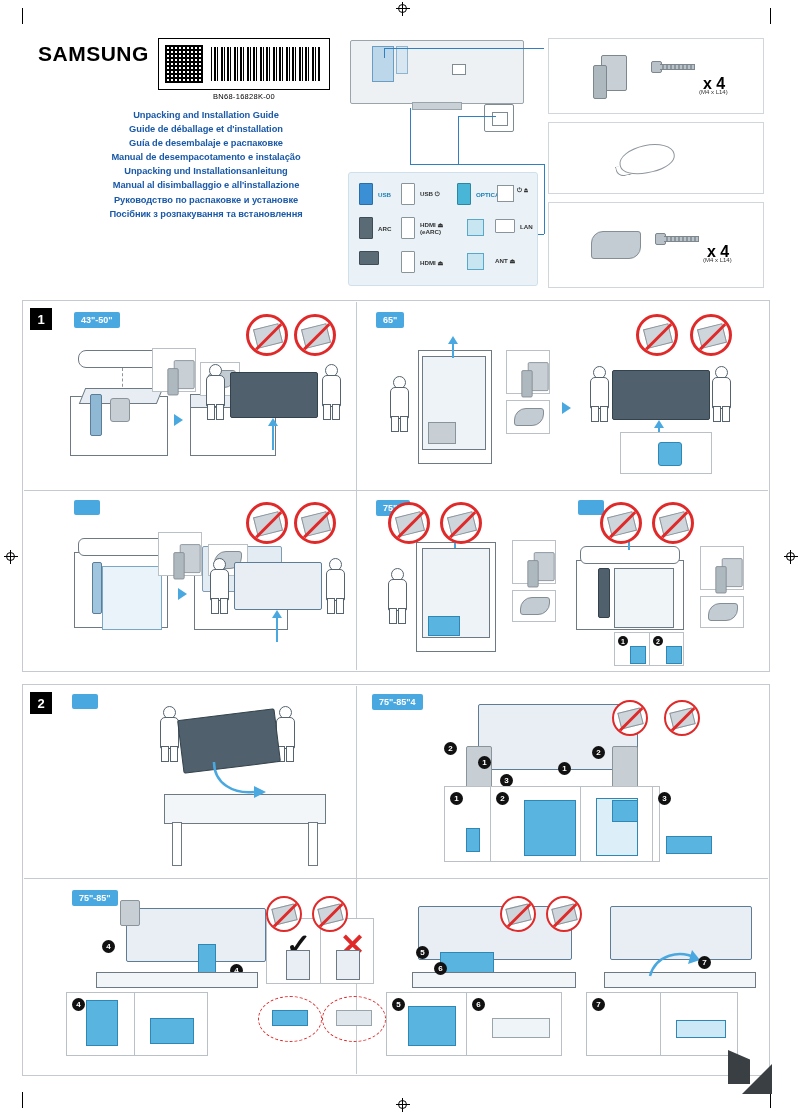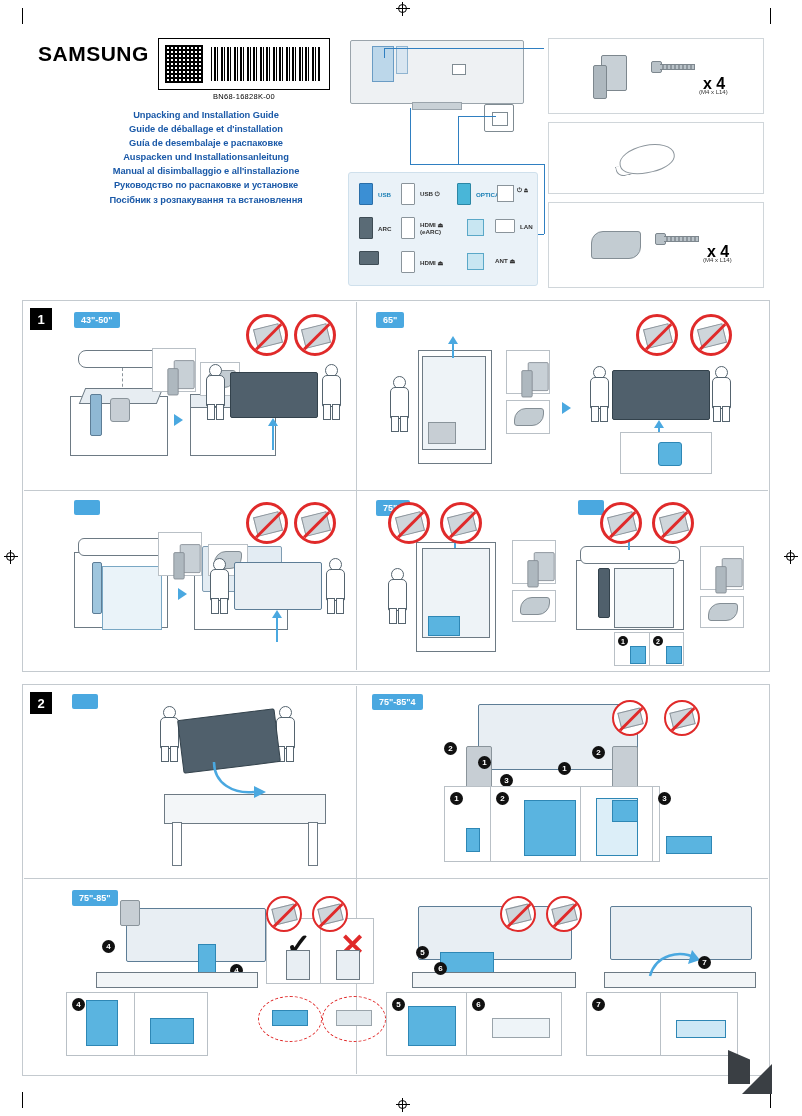--- a/index.html
+++ b/index.html
@@ -487,21 +487,22 @@
   <div class="code-box">
     <div class="qr"></div>
     <div class="barcode"></div>
   </div>
   <div class="code-label">BN68-16828K-00</div>
 
   <div class="lang-list">
     <div>Unpacking and Installation Guide</div>
     <div>Guide de déballage et d'installation</div>
     <div>Guía de desembalaje e распаковке</div>
-    <div>Auspacken und Installationsanleitung</div>
+    <div>Manual de desempacotamento e instalação</div>
+    <div>Unpacking und Installationsanleitung</div>
     <div>Manual al disimballaggio e all'installazione</div>
     <div>Руководство по распаковке и установке</div>
     <div>Посібник з розпакування та встановлення</div>
   </div>
 
   <div class="conn-panel">
     <div class="tv-back"></div>
     <div class="tv-inner-a"></div>
     <div class="tv-inner-b"></div>
     <div class="tv-port"></div>

